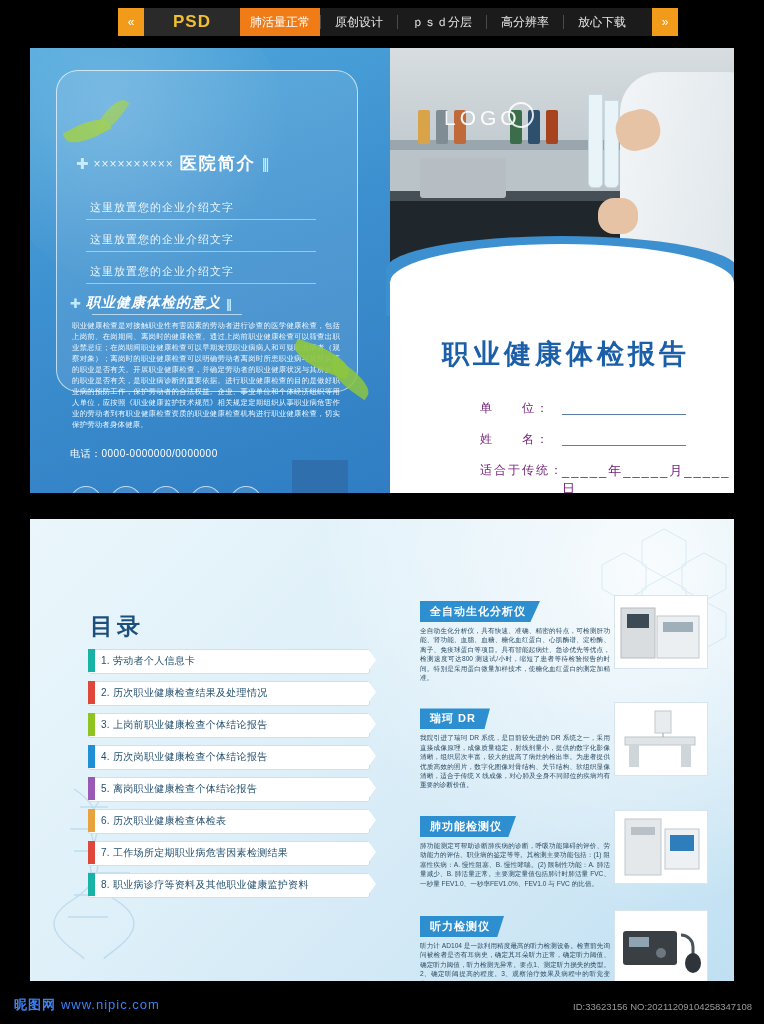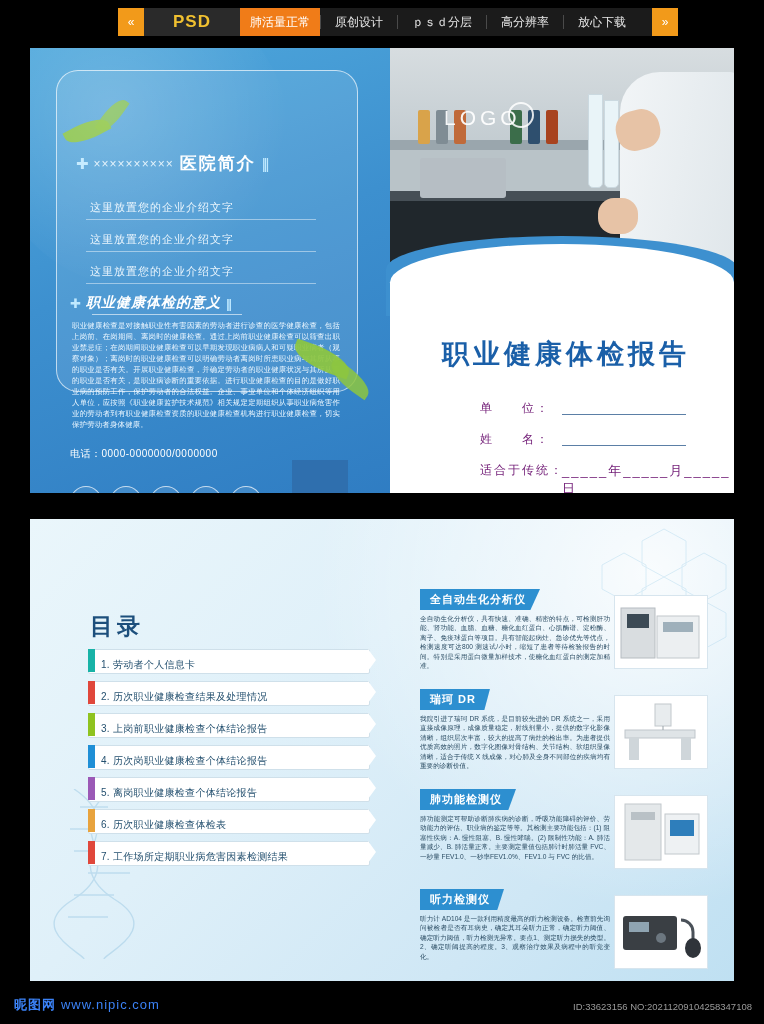--- a/index.html
+++ b/index.html
@@ -68,30 +68,30 @@
   .fline{position:absolute;height:1px;background:#5b7fa6;}
 
   
   .p2bg{position:absolute;inset:0;background:
       radial-gradient(circle at 88% 12%,rgba(255,255,255,.85),rgba(255,255,255,0) 45%),
       linear-gradient(135deg,#eaf6fb 0%,#dff0f9 40%,#cfe7f5 75%,#bfe0f2 100%);}
   .dna{position:absolute;left:14px;top:270px;width:150px;height:170px;opacity:.35;}
   .hexes{position:absolute;right:0;top:0;width:270px;height:220px;opacity:.35;}
   .catalog-title{position:absolute;left:60px;top:92px;color:#1d4f7c;font-size:23px;font-weight:bold;letter-spacing:4px;}
   .clist{position:absolute;left:58px;top:130px;width:280px;}
-  .citem{position:relative;height:23px;margin-bottom:9px;display:flex;align-items:flex-end;}
+  .citem{position:relative;height:23px;margin-bottom:9px;display:flex;align-items:center;}
   .cband{position:absolute;left:0;top:0;width:100%;height:23px;background:#fff;border:1px solid #cfe0ea;border-radius:2px;}
   .ctag{position:absolute;left:0;top:0;width:7px;height:23px;}
   .ctail{position:absolute;right:-8px;top:0;width:0;height:0;border-top:11.5px solid transparent;border-bottom:11.5px solid transparent;border-left:8px solid #fff;}
   .ctxt{position:relative;z-index:2;padding-left:13px;color:#24506f;font-size:10px;letter-spacing:.3px;}
 
   .rcol{position:absolute;left:390px;top:70px;width:288px;}
   .prod{position:relative;margin-bottom:14px;min-height:86px;}
   .pname{display:inline-block;color:#fff;font-size:11px;font-weight:bold;letter-spacing:1px;padding:3px 14px 3px 10px;background:#2d8fd0;
-    clip-path:polygon(0 0,100% 0,92% 100%,0 100%);}
+    clip-path:polygon(0 0,100% 0,92% 100%,0 100%);margin-top:12px;}
   .pdesc{width:190px;margin-top:4px;color:#2b4c63;font-size:6.6px;line-height:9.4px;text-align:justify;}
   .pimg{position:absolute;right:0;top:6px;width:92px;height:72px;background:#fff;border:1px solid #d7e5ee;}
   .watermark{position:absolute;left:0;right:0;bottom:0;height:40px;background:#000;}
   .wm-left{position:absolute;left:14px;bottom:10px;color:#3b82f6;font-size:14px;font-weight:bold;letter-spacing:1px;}
   .wm-left span{font-weight:normal;font-size:13px;}
   .wm-right{position:absolute;right:12px;bottom:12px;color:#9a9a9a;font-size:9.5px;}
 </style>
 </head>
 <body>
 
@@ -256,20 +256,26 @@
           <div class="ctag" style="background:#e8a33d"></div>
           <div class="ctail"></div>
         <div class="ctxt">6. 历次职业健康检查体检表</div>
       </div>
       <div class="citem">
         <div class="cband"></div>
           <div class="ctag" style="background:#e0473b"></div>
           <div class="ctail"></div>
         <div class="ctxt">7. 工作场所定期职业病危害因素检测结果</div>
       </div>
+      <div class="citem">
+        <div class="cband"></div>
+          <div class="ctag" style="background:#18b3a7"></div>
+          <div class="ctail"></div>
+        <div class="ctxt">8. 职业病诊疗等资料及其他职业健康监护资料</div>
+      </div>
     </div>
 
     <div class="rcol">
       <div class="prod">
         <div class="pname">全自动生化分析仪</div>
         <div class="pdesc">全自动生化分析仪，具有快速、准确、精密的特点，可检测肝功能、肾功能、血脂、血糖、糖化血红蛋白、心肌酶谱、淀粉酶、离子、免疫球蛋白等项目。具有智能起病灶、急诊优先等优点，检测速度可达800 测速试/小时，缩短了患者等待检验报告的时间。特别是采用蛋白微量加样技术，使糖化血红蛋白的测定加精准。</div>
         <div class="pimg">
           <svg viewBox="0 0 92 72" width="92" height="72">
               <rect x="6" y="12" width="34" height="50" fill="#d9dde0" stroke="#b6bcc1"></rect>
               <rect x="42" y="20" width="42" height="42" fill="#eceff1" stroke="#c2c8cc"></rect>

